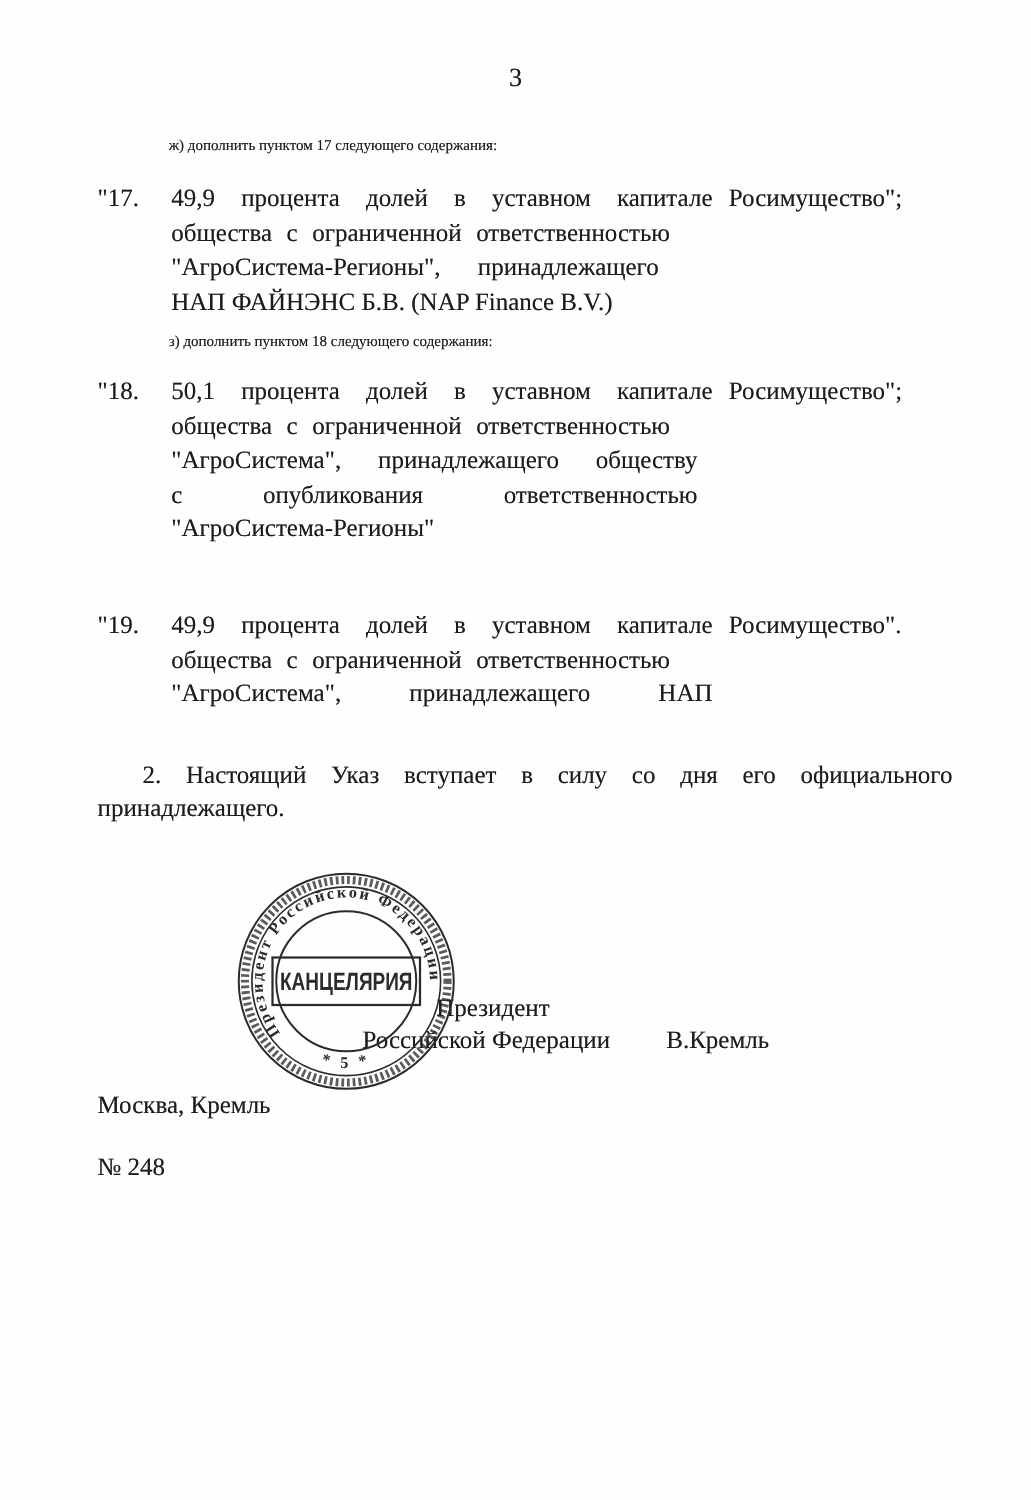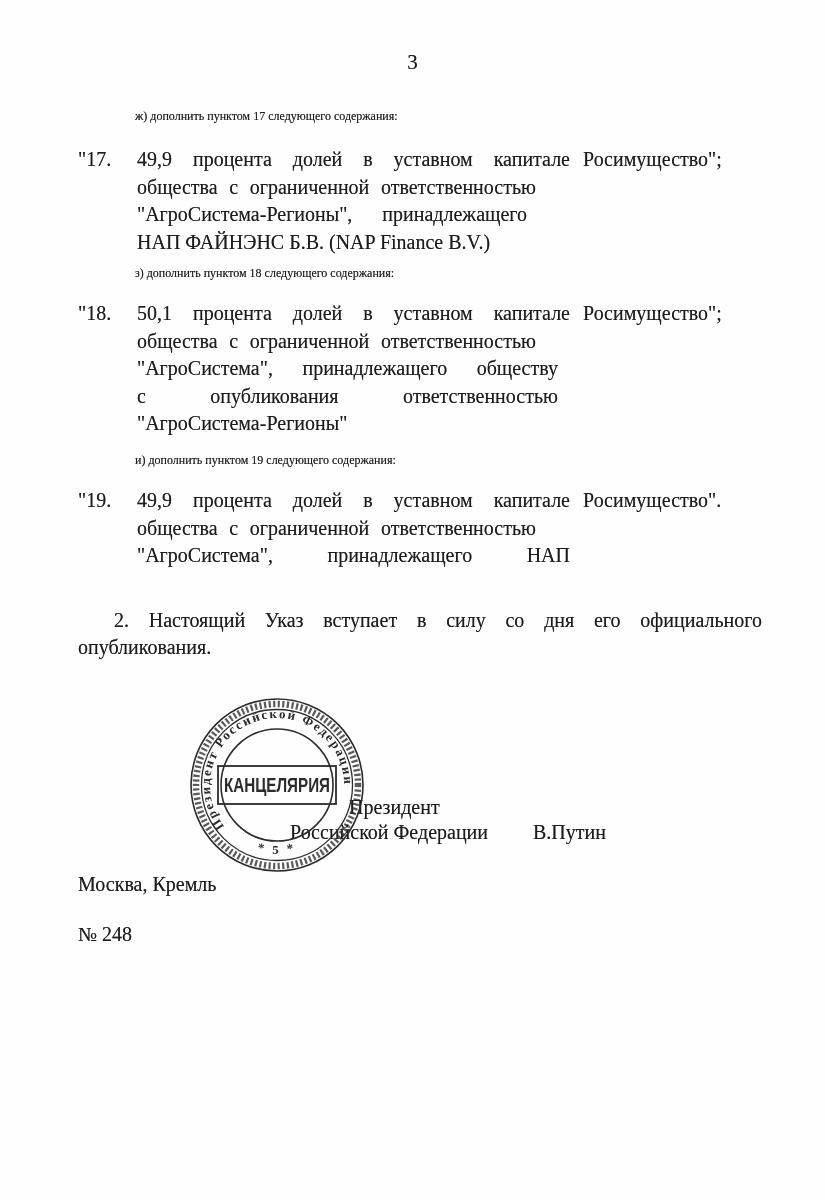--- a/index.html
+++ b/index.html
@@ -82,33 +82,32 @@
     <div class="abs item-lines">
       <div class="t jline" style="width:433px;">50,1 процента долей в уставном капитале</div>
       <div class="t jline" style="width:399px;">общества с ограниченной ответственностью</div>
       <div class="t jline" style="width:421px;">"АгроСистема", принадлежащего обществу</div>
       <div class="t jline" style="width:421px;">с опубликования ответственностью</div>
       <div class="t">"АгроСистема-Регионы"</div>
     </div>
     <div class="abs t recipient">Росимущество";</div>
   </section>
 
-  <div class="abs t heading" style="top:447px;">и) дополнить пунктом 19 следующего содержания:</div>
   <section class="abs" style="left:0; top:487px; width:825px;">
     <div class="abs t item-num">"19.</div>
     <div class="abs item-lines">
       <div class="t jline" style="width:433px;">49,9 процента долей в уставном капитале</div>
       <div class="t jline" style="width:399px;">общества с ограниченной ответственностью</div>
       <div class="t jline" style="width:433px;">"АгроСистема", принадлежащего НАП</div>
     </div>
     <div class="abs t recipient">Росимущество".</div>
   </section>
 
   <div class="abs t jline" style="left:114px; top:607px; width:648px;">2. Настоящий Указ вступает в силу со дня его официального</div>
-  <div class="abs t" style="left:78px; top:634px;">опубликования.</div>
+  <div class="abs t" style="left:78px; top:634px;">принадлежащего.</div>
 
   <svg class="abs stamp" width="178" height="178" viewBox="0 0 178 178" aria-hidden="true">
     <defs>
       <path id="ring-path" d="M 37.7,132.1 A 67,67 0 1 1 140.3,132.1" fill="none"></path>
       <path id="bottom-path" d="M 29.2,123.5 A 69,69 0 0 0 148.8,123.5" fill="none"></path>
     </defs>
     <circle cx="89" cy="89" r="86" fill="none" stroke="currentColor" stroke-width="1.6"></circle>
     <circle cx="89" cy="89" r="81" fill="none" stroke="currentColor" stroke-width="6.5" stroke-dasharray="2.2 2.4" opacity="0.78"></circle>
     <circle cx="89" cy="89" r="75.5" fill="none" stroke="currentColor" stroke-width="1.3"></circle>
     <circle cx="89" cy="89" r="56" fill="none" stroke="currentColor" stroke-width="1.6"></circle>
@@ -117,18 +116,18 @@
     </text>
     <text font-size="13" font-weight="700" letter-spacing="3" text-anchor="middle">
       <textPath href="#bottom-path" startOffset="50%">* 5 *</textPath>
     </text>
     <rect x="30" y="70" width="118" height="38" fill="none" stroke="currentColor" stroke-width="1.8"></rect>
     <text x="89" y="96" text-anchor="middle" font-size="20" font-weight="700" font-family="Liberation Sans, sans-serif" textLength="106" lengthAdjust="spacingAndGlyphs">КАНЦЕЛЯРИЯ</text>
   </svg>
 
   <div class="abs t sig-line1">Президент</div>
   <div class="abs t sig-line2">Российской Федерации</div>
-  <div class="abs t sig-name">В.Путин</div>
+  <div class="abs t sig-name">В.Кремль</div>
 
   <div class="abs t footer-place">Москва, Кремль</div>
   <div class="abs t footer-number">№ 248</div>
 
 </div>
 
 </body></html>

